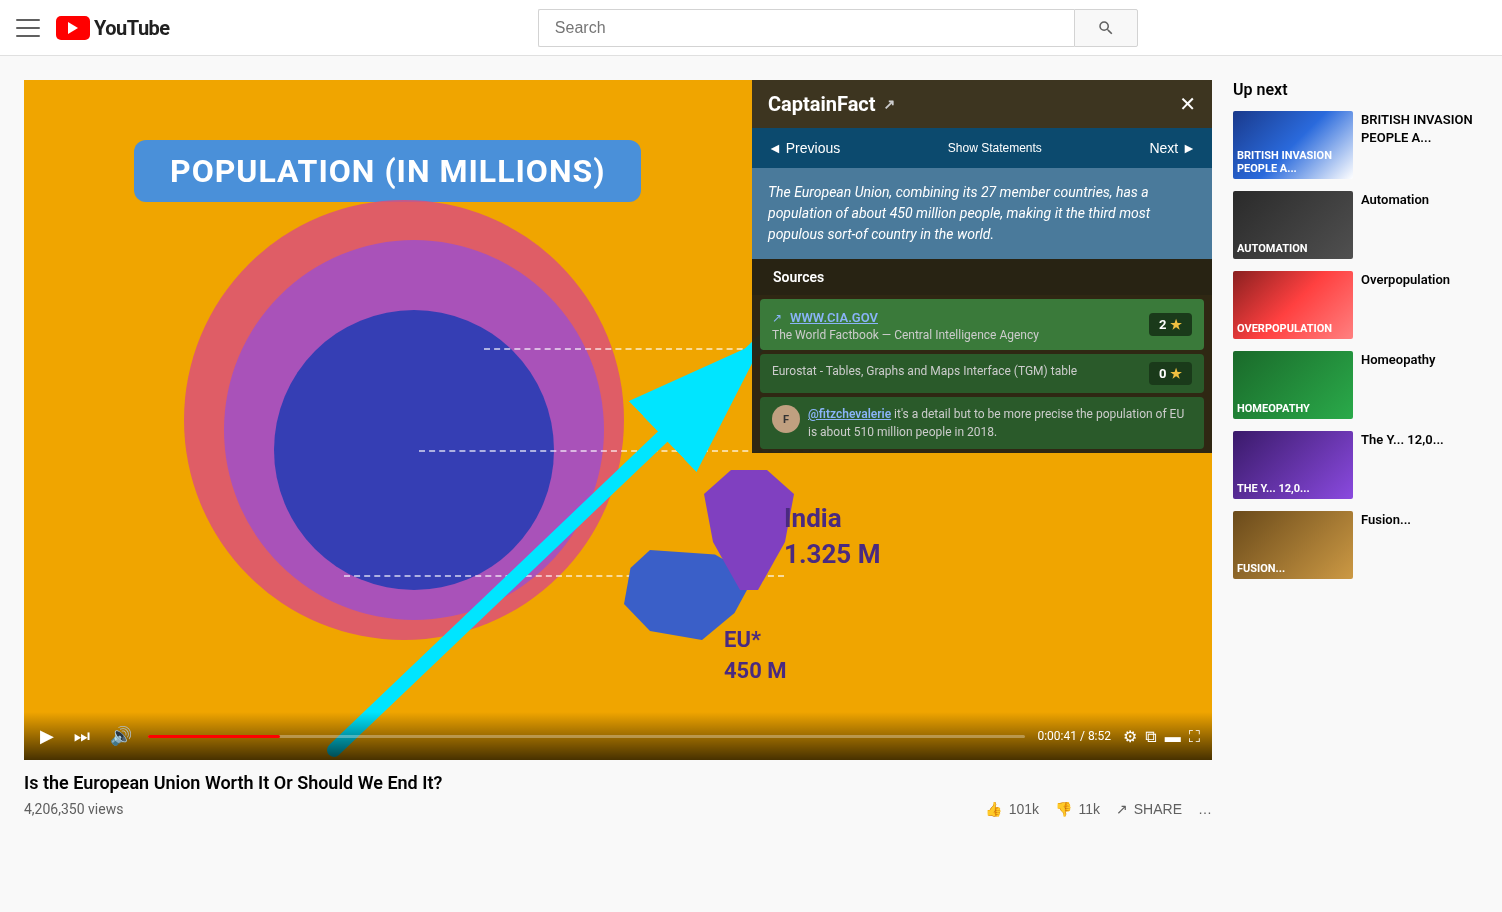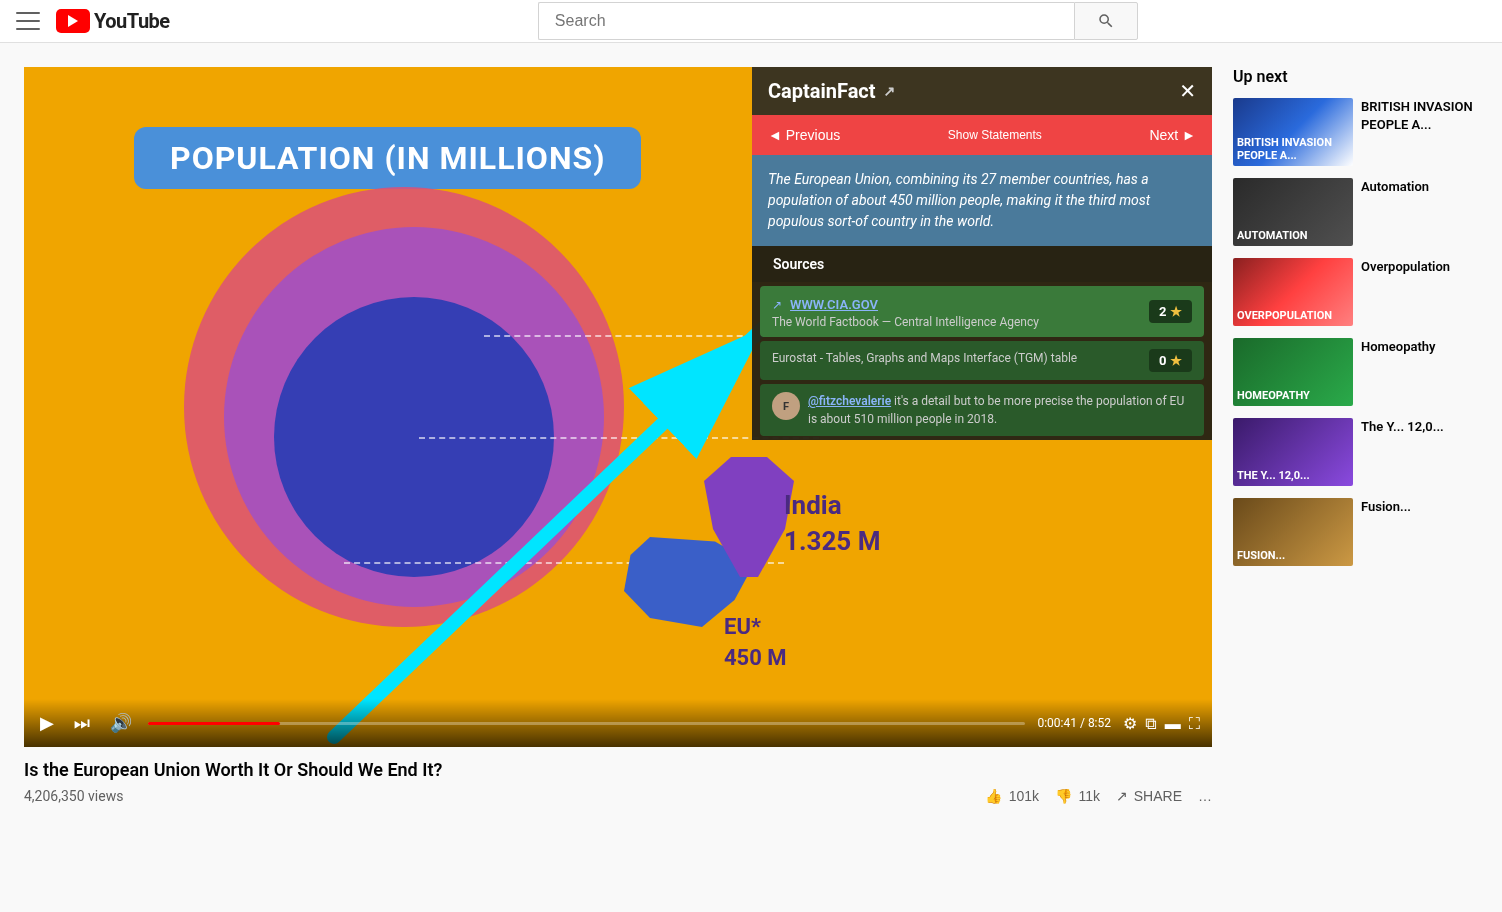--- a/index.html
+++ b/index.html
@@ -8,21 +8,21 @@
       background: #f9f9f9;
       width: 1502px;
       min-height: 912px;
       overflow-x: hidden;
     }
 
     
     .top-nav {
       display: flex;
       align-items: center;
-      height: 43px;
+      height: 56px;
       background: #fff;
       padding: 8px 16px;
       border-bottom: 1px solid #e0e0e0;
       position: sticky;
       top: 0;
       z-index: 100;
     }
     .nav-hamburger {
       width: 24px; height: 18px;
       display: flex; flex-direction: column; justify-content: space-between;
@@ -262,21 +262,21 @@
     .close-btn {
       color: #fff;
       font-size: 20px;
       cursor: pointer;
       background: none;
       border: none;
       line-height: 1;
     }
 
     .panel-nav {
-      background: #ef4444;
+      background: #0c4a6e;
       display: flex;
       align-items: center;
       justify-content: space-between;
       padding: 8px 0;
     }
     .nav-btn {
       background: none;
       border: none;
       color: #fff;
       font-size: 14px;

